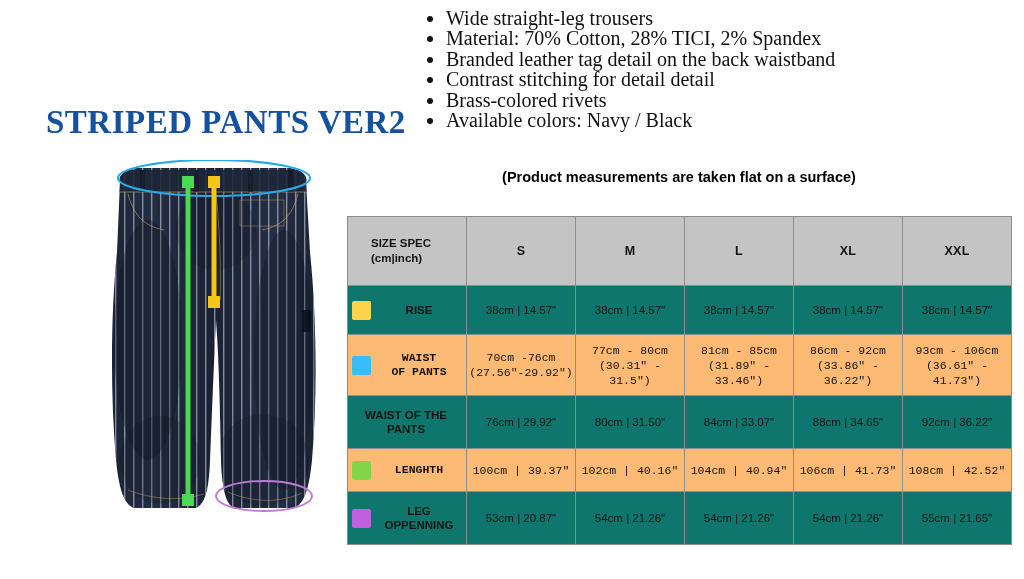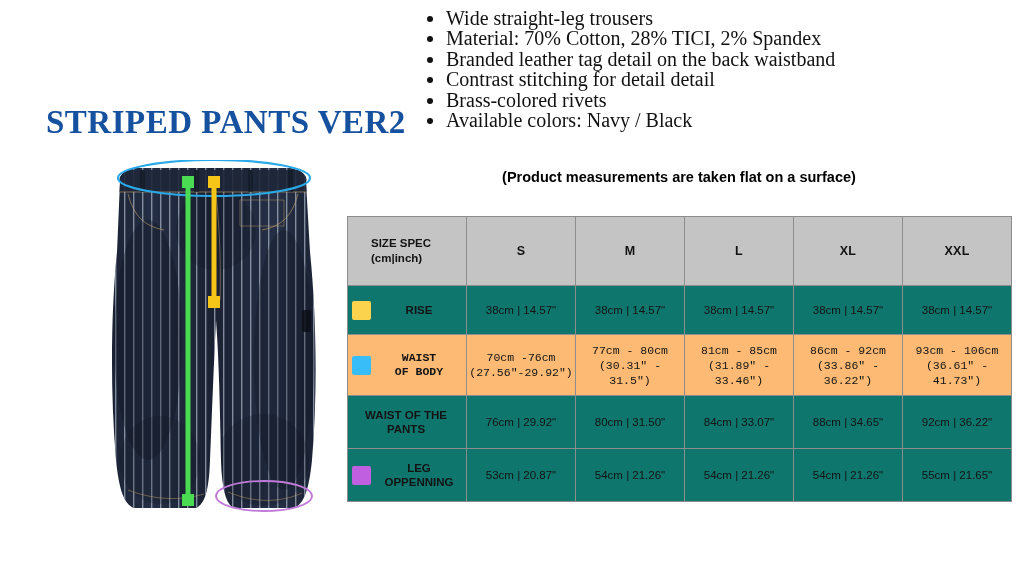--- a/index.html
+++ b/index.html
@@ -262,21 +262,21 @@
             <div class="cellval">38cm | 14.57"</div>
           </td>
       </tr>
 
       <tr class="row-gray r-waistbody">
         <td class="rowlabel">
           <div class="label-wrap">
             <span class="swatch" style="background-color: rgb(56, 189, 248);"></span>
             <span class="label-text">
               <span>WAIST</span><br>
-              <span>OF BODY</span>
+              <span>OF PANTS</span>
             </span>
           </div>
         </td>
         <td>
           <div class="cellval"><span>70cm -76cm</span><span class="sub">(27.56"-29.92")</span></div>
           </td>
         <td>
           <div class="cellval"><span>77cm - 80cm</span><span class="sub">(30.31" - 31.5")</span></div>
           </td>
         <td>
@@ -309,20 +309,43 @@
             <div class="cellval">84cm | 33.07"</div>
           </td>
         <td>
             <div class="cellval">88cm | 34.65"</div>
           </td>
         <td>
             <div class="cellval">92cm | 36.22"</div>
           </td>
       </tr>
 
+      <tr class="row-gray r-length">
+        <td class="rowlabel">
+          <div class="label-wrap">
+            <span class="swatch" style="background-color: rgb(132, 212, 74);"></span>
+            <span class="label-text">LENGHTH</span>
+          </div>
+        </td>
+        <td>
+            <div class="cellval">100cm | 39.37"</div>
+          </td>
+        <td>
+            <div class="cellval">102cm | 40.16"</div>
+          </td>
+        <td>
+            <div class="cellval">104cm | 40.94"</div>
+          </td>
+        <td>
+            <div class="cellval">106cm | 41.73"</div>
+          </td>
+        <td>
+            <div class="cellval">108cm | 42.52"</div>
+          </td>
+      </tr>
 
       <tr class="row-white r-legopening">
         <td class="rowlabel">
           <div class="label-wrap">
             <span class="swatch" style="background-color: rgb(192, 95, 224);"></span>
             <span class="label-text">
               <span>LEG</span><br>
               <span>OPPENNING</span>
             </span>
           </div>

